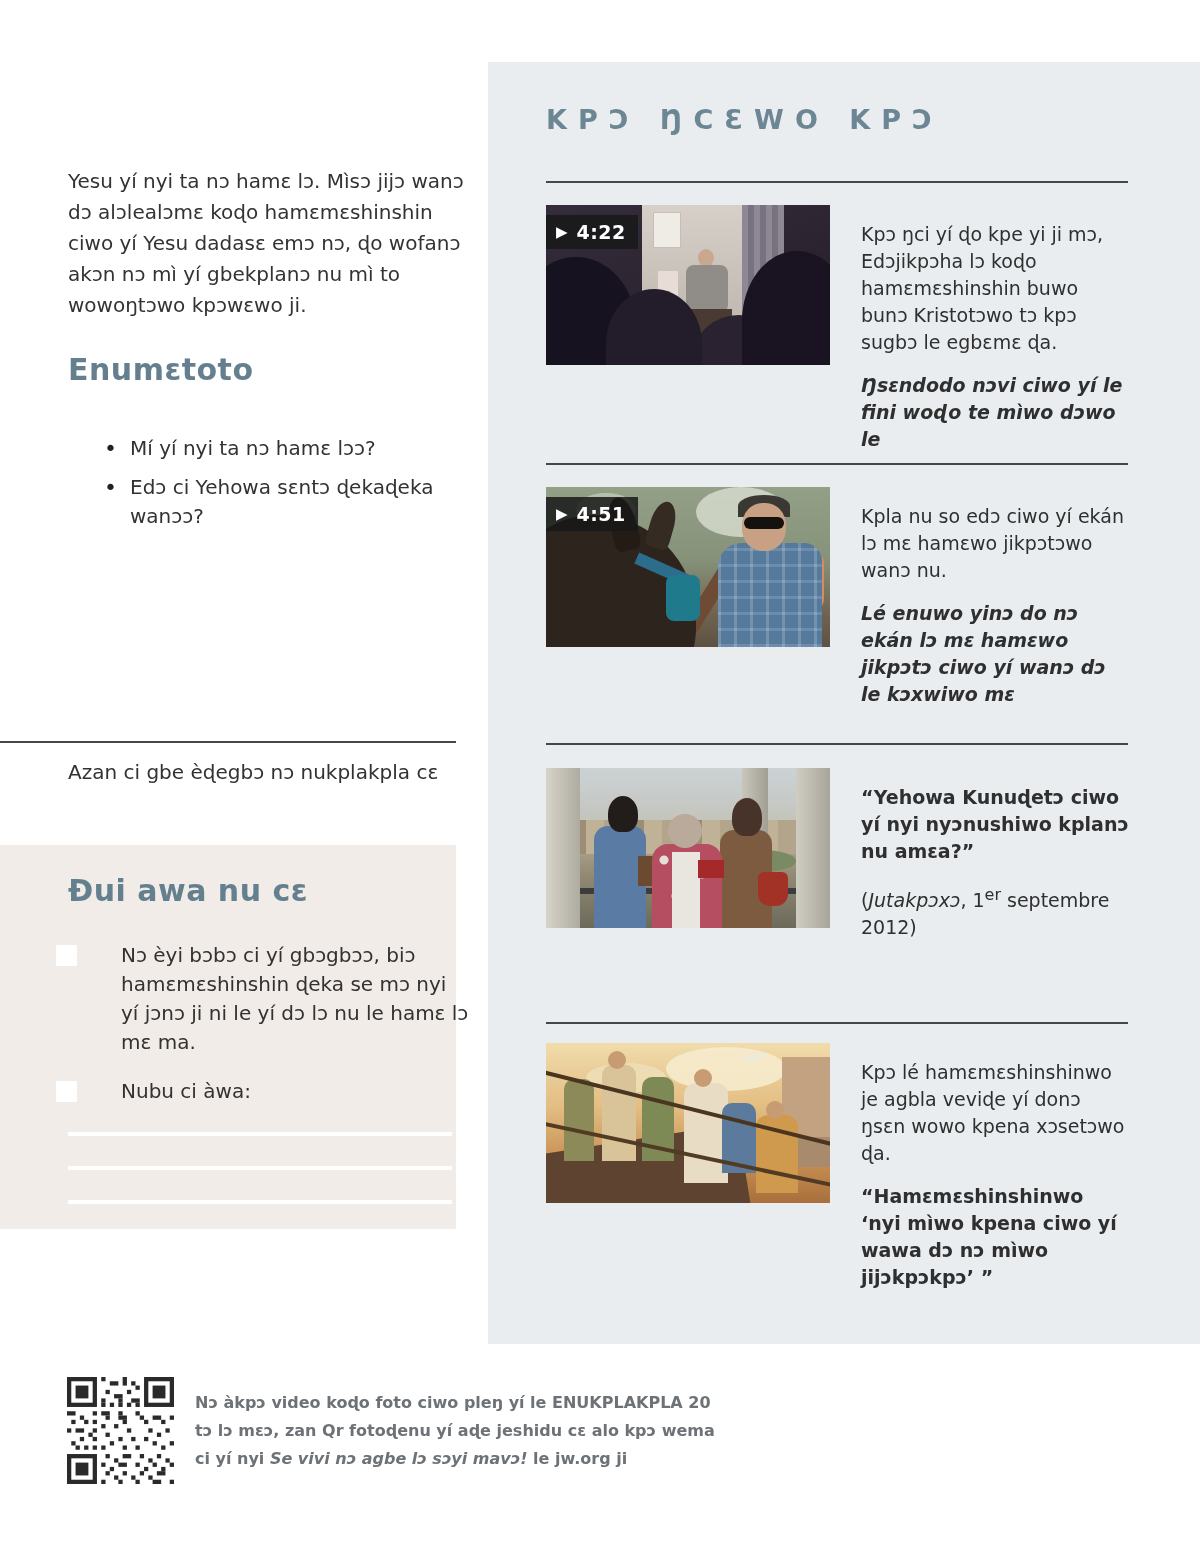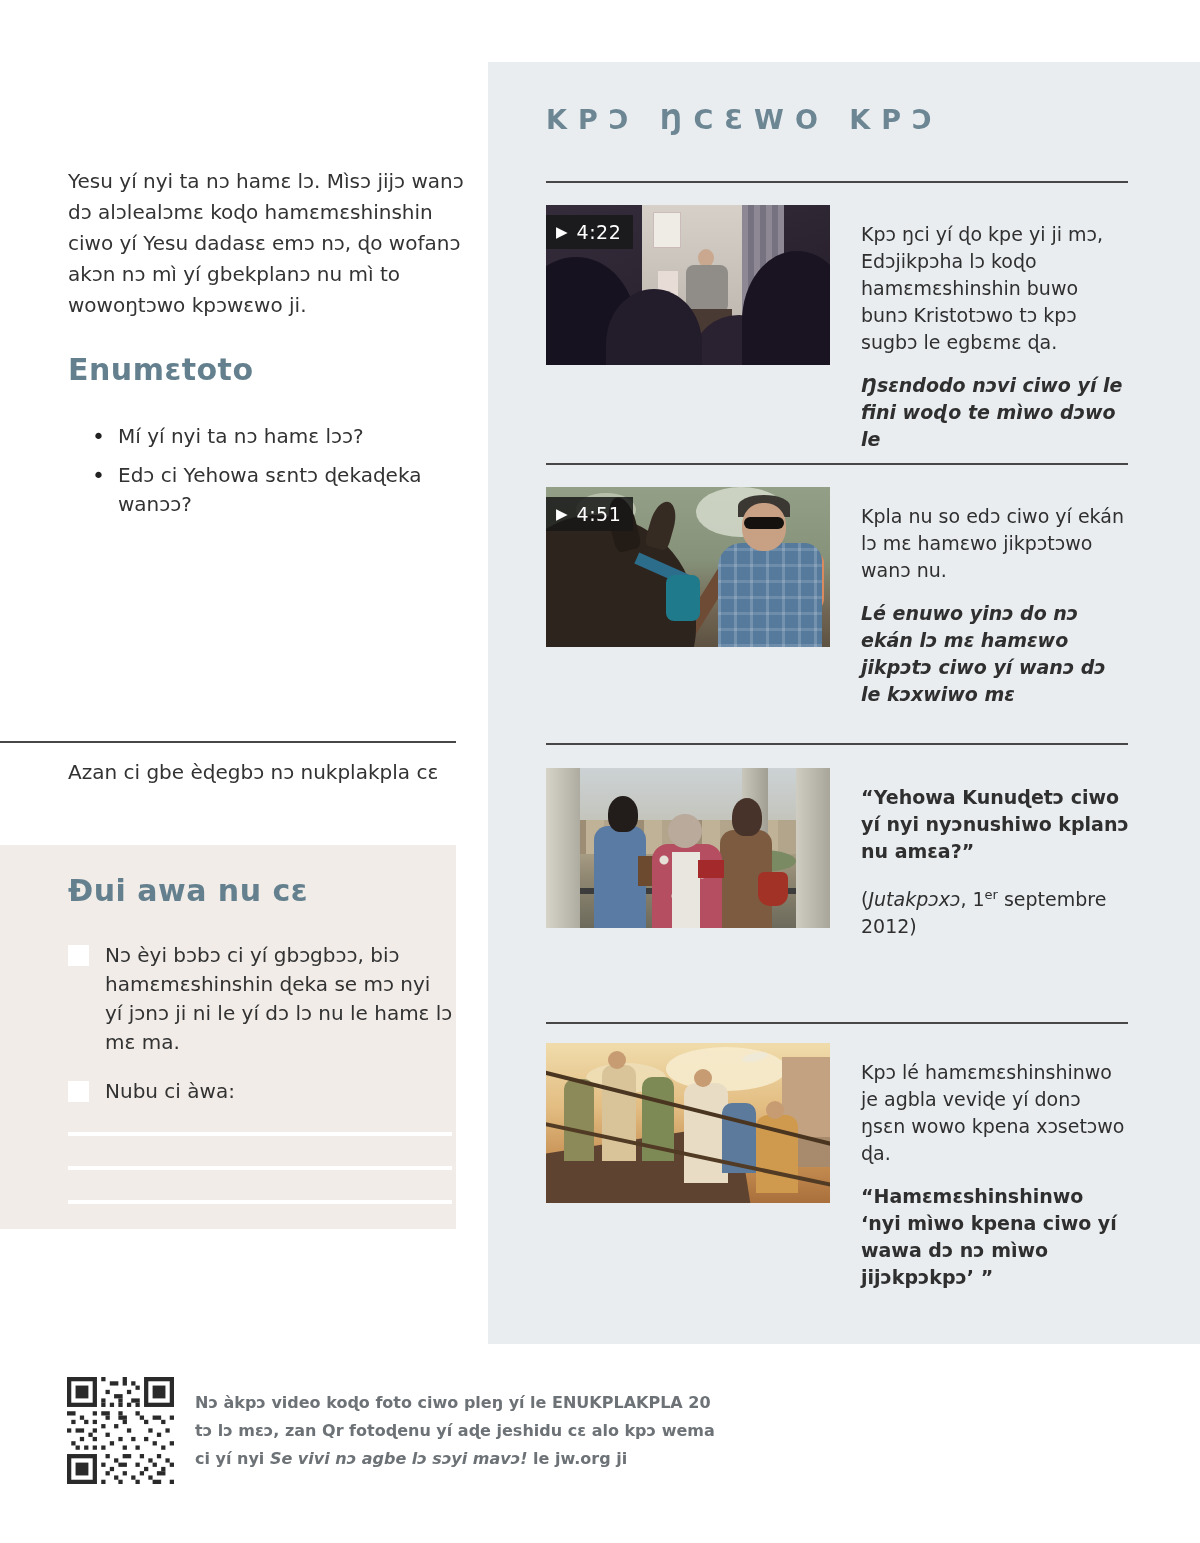--- a/index.html
+++ b/index.html
@@ -6,55 +6,55 @@
   .page{position:relative;width:1200px;height:1543px;background:#ffffff;overflow:hidden;
         font-family:"DejaVu Sans", sans-serif;color:#323232;}
 
   
   .h1{position:absolute;left:68px;top:100px;font-size:30px;font-weight:bold;
       letter-spacing:1px;color:#e0634f;margin:0;}
   .intro{position:absolute;left:68px;top:166px;width:412px;margin:0;
          font-size:20px;line-height:31px;color:#333;}
   .sub{position:absolute;left:68px;top:352px;font-size:30px;font-weight:bold;
        color:#64808e;margin:0;letter-spacing:.5px;}
-  .qs{position:absolute;left:88px;top:418px;width:345px;margin:4px;padding:0;list-style:none;}
+  .qs{position:absolute;left:88px;top:418px;width:345px;margin:16px;padding:0;list-style:none;}
   .qs li{position:relative;padding-left:26px;font-size:20px;line-height:29px;margin-bottom:10px;}
   .qs li:before{content:"•";position:absolute;left:0;top:0;font-size:22px;color:#222;}
   .hr-left{position:absolute;left:0;top:741px;width:456px;height:2px;background:#474747;}
   .azan{position:absolute;left:68px;top:758px;width:395px;margin:0;font-size:20px;line-height:29px;}
 
   .todo{position:absolute;left:0;top:845px;width:456px;height:384px;background:#f1ece8;}
   .todo-title{position:absolute;left:68px;top:28px;margin:0;font-size:30px;font-weight:bold;
               color:#64808e;letter-spacing:.5px;}
-  .check{position:absolute;left:68px;display:flex;align-items:flex-start;}
+  .check{position:absolute;left:56px;display:flex;align-items:flex-start;gap:28px;}
   .check .box{flex:0 0 auto;width:21px;height:21px;background:#ffffff;margin-top:4px;}
   .check p{margin:0 0 0 16px;width:348px;font-size:20px;line-height:29px;}
   .wline{position:absolute;left:68px;width:384px;height:4px;background:#ffffff;}
 
   
   .panel{position:absolute;left:488px;top:62px;width:712px;height:1282px;background:#e9edf0;}
   .panel-title{position:absolute;left:58px;top:42px;margin:0;font-size:27px;font-weight:bold;
                color:#6c8694;letter-spacing:11px;}
   .hr{position:absolute;left:58px;width:582px;height:2px;background:#474747;}
   .row{position:absolute;left:58px;width:600px;display:flex;}
   .thumb{position:relative;flex:0 0 auto;width:284px;height:160px;overflow:hidden;}
   .thumb div{position:absolute;}
   .rtext{margin-left:15px;width:300px;}
   .rtext p{margin:16px;font-size:19px;line-height:27px;color:#2f2f2f;}
   .rtext p.body{margin-bottom:12px;}
   .cap-italic{font-weight:bold;font-style:italic;}
   .cap-bold{font-weight:bold;}
   .cite{font-size:19px;}
   .cite i{font-style:italic;}
-  .cite sup{font-size:13px;}
+  .cite sup{font-size:16px;}
 
   .badge{position:absolute;left:0;top:10px;height:34px;display:flex;align-items:center;
          background:rgba(24,24,24,.85);color:#fff;padding:0 12px 0 10px;}
   .badge .play{font-size:15px;margin-right:9px;line-height:1;}
-  .badge .dur{font-size:19px;font-weight:normal;letter-spacing:.5px;text-align:center;}
+  .badge .dur{font-size:19px;font-weight:bold;letter-spacing:.5px;text-align:center;}
 
   
   .s1{background:linear-gradient(160deg,#352c3b 0%,#2b2430 55%,#221c28 100%);}
   .s1 .wall{left:96px;top:0;width:118px;height:160px;background:linear-gradient(#d6d0c8,#b7b0a8);}
   .s1 .curtain{left:196px;top:0;width:42px;height:160px;background:repeating-linear-gradient(90deg,#8d8894 0 6px,#77727f 6px 12px);}
   .s1 .poster1{left:108px;top:8px;width:26px;height:34px;background:#efece6;box-shadow:0 0 0 1px #cbb;}
   .s1 .poster2{left:112px;top:66px;width:20px;height:26px;background:#e8dcd6;}
   .s1 .head{left:152px;top:44px;width:16px;height:18px;border-radius:50%;background:#c9a88f;}
   .s1 .body{left:140px;top:60px;width:42px;height:48px;border-radius:8px;background:#908c88;}
   .s1 .chair{left:136px;top:104px;width:50px;height:34px;background:#4a3a34;}

